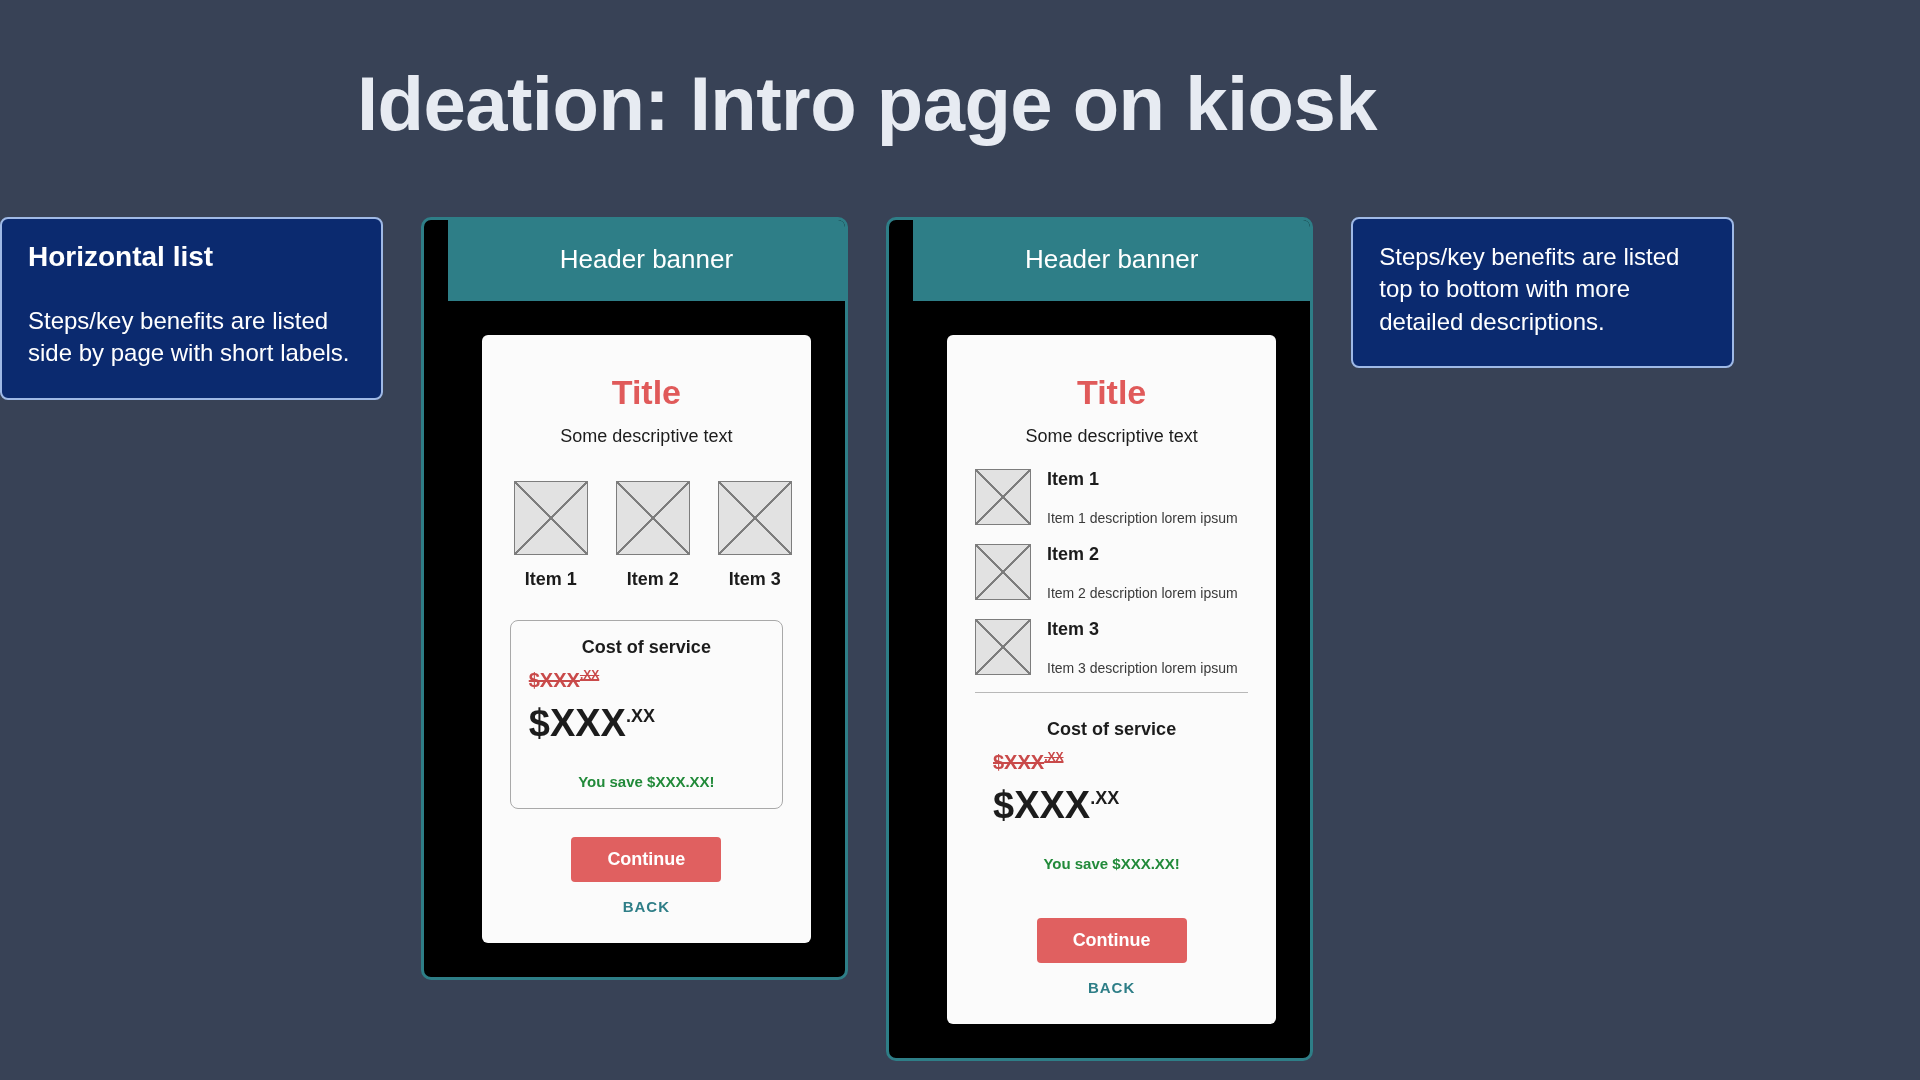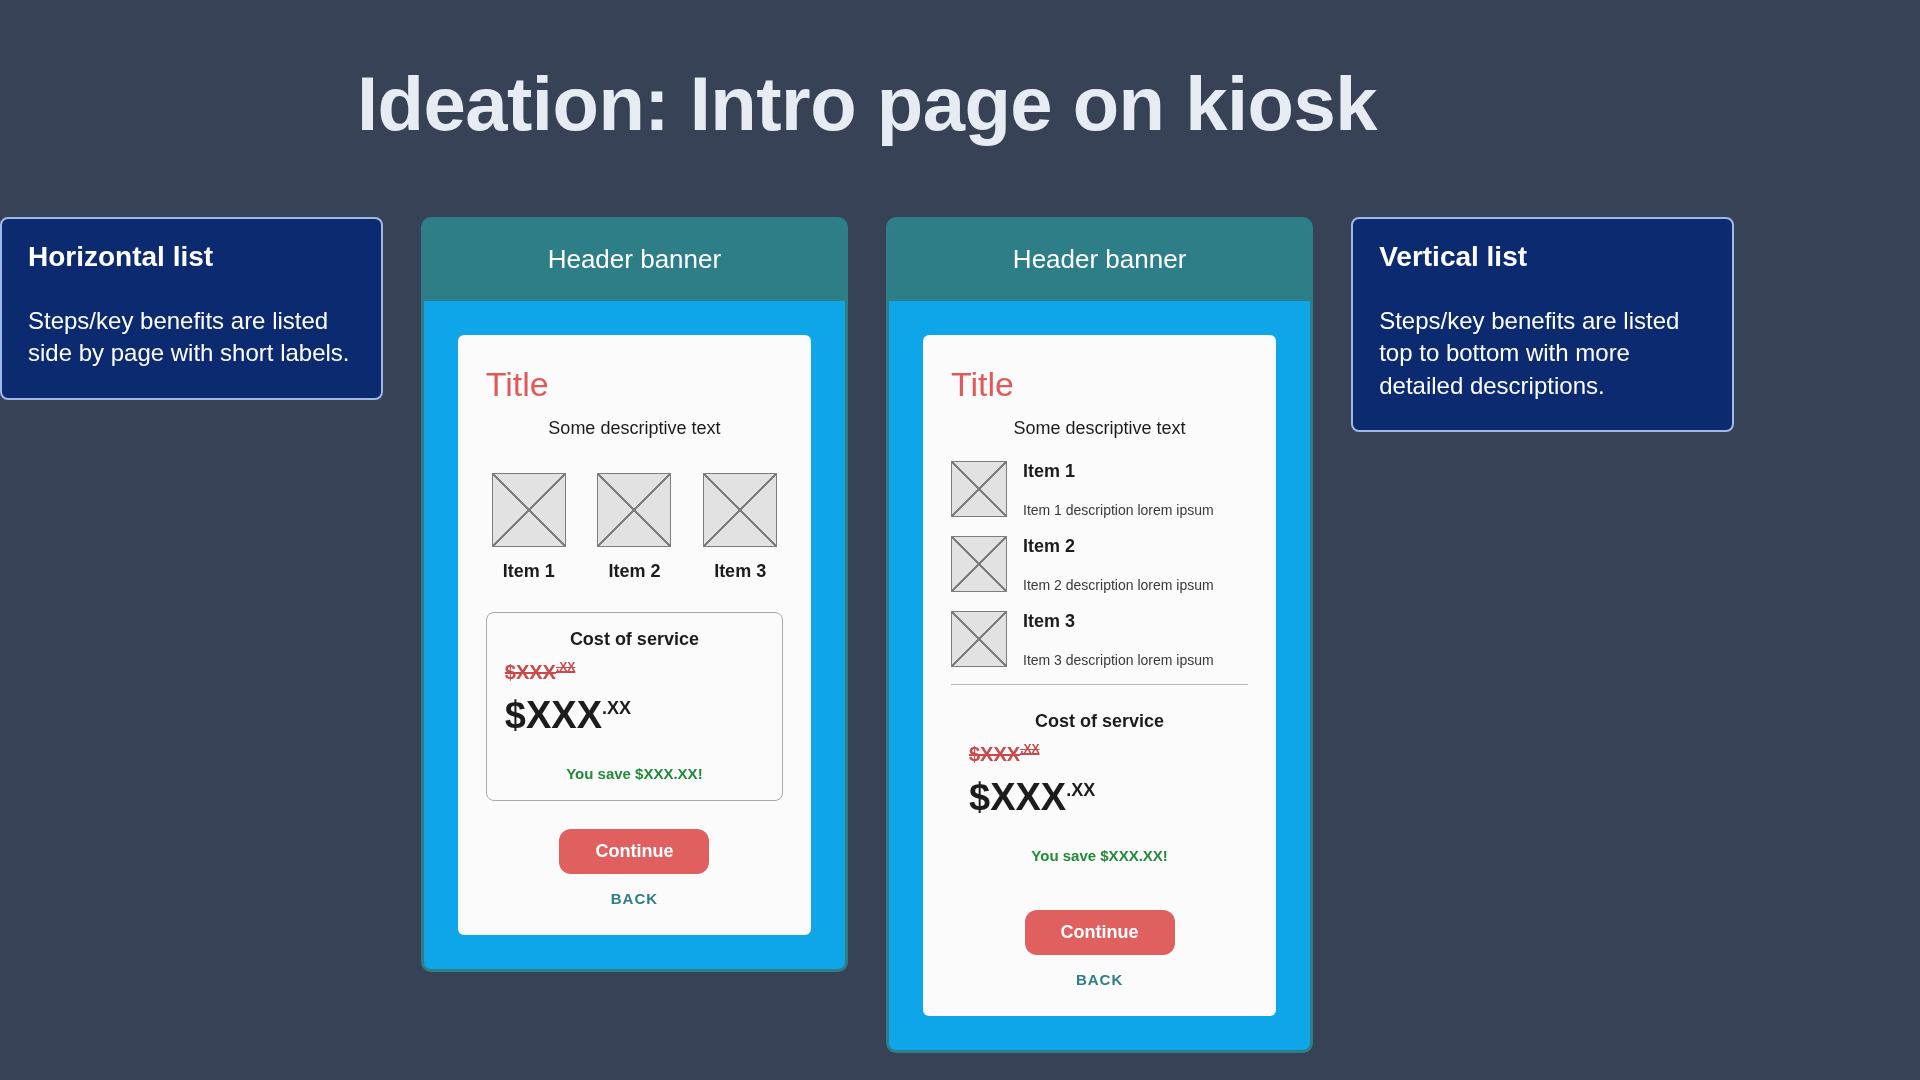--- a/index.html
+++ b/index.html
@@ -46,46 +46,49 @@
   }
   .note p {
     font-size: 24px;
     line-height: 1.35;
     font-weight: 400;
     color: #ffffff;
   }
 
   .mock {
     width: 430px;
-    background: #0ea5e9;
+    background: #000000;
     border: 3px solid #2e7e87;
     border-radius: 10px;
     overflow: hidden;
+    padding-left: 24px;
   }
   .mock-header {
     background: #2e7e87;
     color: #ffffff;
     text-align: center;
     font-size: 26px;
     font-weight: 500;
     padding: 24px 0 26px;
   }
   .mock-body {
     padding: 34px 34px 34px;
   }
   .card {
     background: #fbfbfb;
     border-radius: 6px;
     padding: 30px 28px 28px;
     color: #1c1c1c;
   }
   .card .title {
+    text-align: center;
     color: #e05a5a;
     font-size: 34px;
-    font-weight: 400;
+    font-weight: 700;
+    margin-top: 8px;
   }
   .card .desc {
     text-align: center;
     font-size: 18px;
     margin-top: 14px;
   }
 
   
   .hitems {
     display: flex;
@@ -128,21 +131,21 @@
   .save { color:#228a3a; font-size:15px; font-weight:700; margin-top:28px;}
 
   .cta { text-align:center; margin-top:28px;}
   .btn-primary {
     display:inline-block;
     background:#e06060;
     color:#fff;
     font-weight:700;
     font-size:18px;
     padding: 12px 36px;
-    border-radius: 12px;
+    border-radius: 4px;
     border: none;
     cursor: pointer;
   }
   .btn-back {
     display:block;
     margin: 16px auto 0;
     background:none; border:none;
     color:#2e7e87;
     font-weight:800;
     letter-spacing: 1px;
@@ -261,17 +264,16 @@
 
           <div class="cta">
             <button class="btn-primary">Continue</button>
             <button class="btn-back">BACK</button>
           </div>
         </div>
       </div>
     </section>
 
     <aside class="note">
-      <h3>Vertical list</h3>
       <p>Steps/key benefits are listed top to bottom with more detailed descriptions.</p>
     </aside>
   </div>
 </div>
 
 </body></html>

